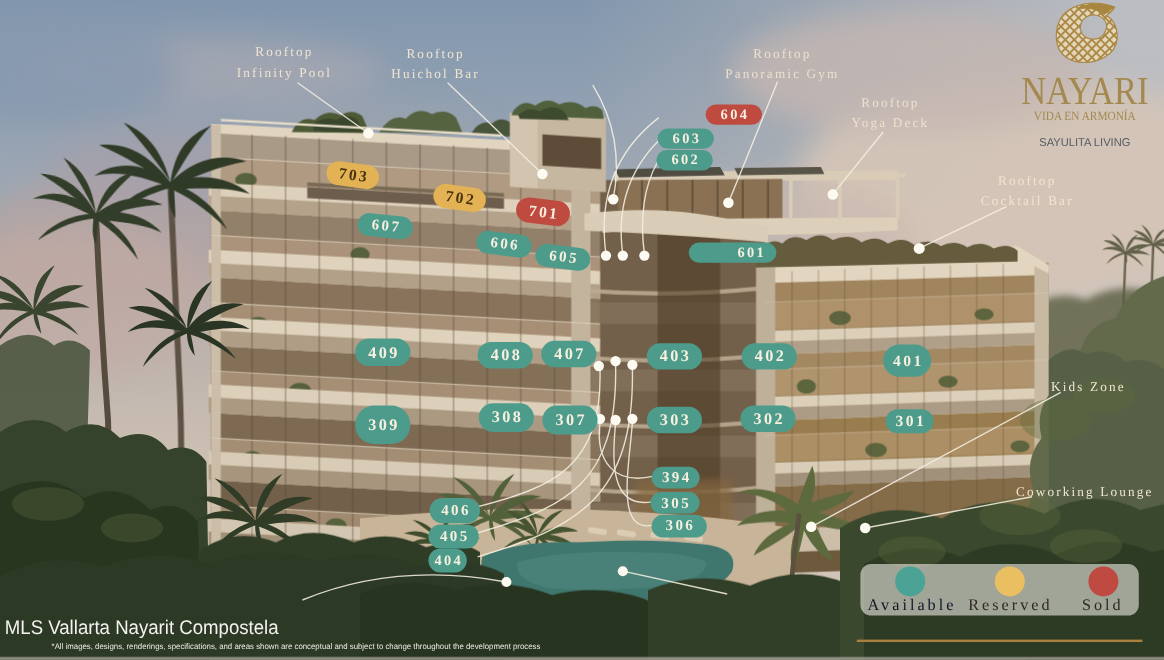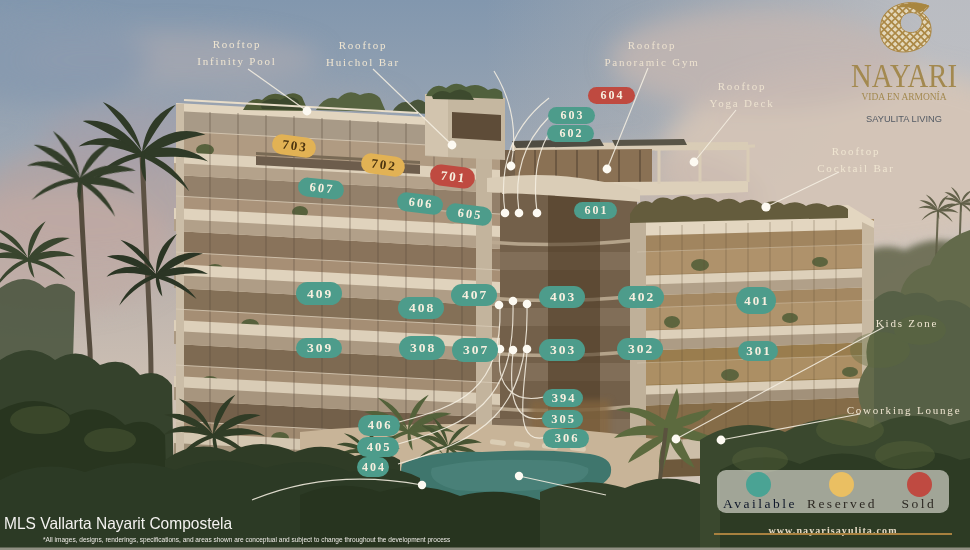--- a/index.html
+++ b/index.html
@@ -384,35 +384,35 @@
 <div class="pill teal" style="left:397px;top:194px;width:46px;height:19px;font-size:12.5px;transform:rotate(7deg)">606</div>
 
 <div class="pill teal" style="left:446px;top:205px;width:46px;height:19px;font-size:12.5px;transform:rotate(7deg)">605</div>
 
 <div class="pill red" style="left:548px;top:87px;width:47px;height:16.5px;font-size:12px;margin-left:40px;">604</div>
 
 <div class="pill teal" style="left:548px;top:107px;width:47px;height:16.5px;font-size:12px;">603</div>
 
 <div class="pill teal" style="left:547px;top:125px;width:47px;height:16.5px;font-size:12px;">602</div>
 
-<div class="pill teal" style="left:574px;top:202px;width:43px;height:16.5px;font-size:12px;">601</div>
+<div class="pill teal" style="left:574px;top:202px;width:43px;height:16.5px;font-size:12px;padding-left:30px;">601</div>
 
 <div class="pill teal" style="left:296px;top:282px;width:46px;height:23px;font-size:13.5px;">409</div>
 
-<div class="pill teal" style="left:398px;top:285px;width:46px;height:22px;font-size:13.5px;margin-top:12px;">408</div>
+<div class="pill teal" style="left:398px;top:285px;width:46px;height:22px;font-size:13.5px;">408</div>
 
 <div class="pill teal" style="left:451px;top:284px;width:46px;height:22px;font-size:13.5px;">407</div>
 
 <div class="pill teal" style="left:539px;top:286px;width:46px;height:22px;font-size:13.5px;">403</div>
 
 <div class="pill teal" style="left:618px;top:286px;width:46px;height:22px;font-size:13.5px;">402</div>
 
 <div class="pill teal" style="left:736px;top:287px;width:40px;height:27px;font-size:13px;">401</div>
 
-<div class="pill teal" style="left:296px;top:338px;width:46px;height:20px;font-size:13.5px;">309</div>
+<div class="pill teal" style="left:296px;top:338px;width:46px;height:32px;font-size:13.5px;">309</div>
 
 <div class="pill teal" style="left:399px;top:336px;width:46px;height:24px;font-size:13.5px;">308</div>
 
 <div class="pill teal" style="left:452px;top:338px;width:46px;height:24px;font-size:13.5px;">307</div>
 
 <div class="pill teal" style="left:539px;top:339px;width:46px;height:22px;font-size:13.5px;">303</div>
 
 <div class="pill teal" style="left:617px;top:338px;width:46px;height:22px;font-size:13.5px;">302</div>
 
 <div class="pill teal" style="left:738px;top:341px;width:40px;height:20px;font-size:13px;">301</div>
@@ -453,21 +453,20 @@
 <div style="position:absolute;left:829px;top:472px;width:25px;height:25px;border-radius:50%;background:#eabf62;"></div>
 
 <div style="position:absolute;left:907px;top:472px;width:25px;height:25px;border-radius:50%;background:#bf4a41;"></div>
 
 <div class="lbl" style="left:700px;top:496px;width:120px;font-size:13.5px;letter-spacing:2.5px;color:#0f172a;">Available</div>
 
 <div class="lbl" style="left:782px;top:496px;width:120px;font-size:13.5px;letter-spacing:2.5px;color:#2e2a24;">Reserved</div>
 
 <div class="lbl" style="left:859px;top:496px;width:120px;font-size:13.5px;letter-spacing:2.5px;color:#2e2a24;">Sold</div>
 
-<div class="lbl" style="left:753px;top:523px;width:160px;font-size:10px;font-weight:bold;letter-spacing:1.1px;color:#e5dbc6;">www.nayarisayulita.com</div>
 
 <div style="position:absolute;left:714px;top:533px;width:238px;height:2px;background:#a8813f;"></div>
 
 <svg style="position:absolute;left:840px;top:0px;" width="130" height="130" viewBox="0 0 130 130">
   <defs>
     <pattern id="lat" width="5.2" height="5.2" patternUnits="userSpaceOnUse" patternTransform="rotate(45)">
       <rect width="5.2" height="5.2" fill="#e3d7ba"></rect>
       <path d="M0,0 H5.2 M0,5.2 H5.2 M0,0 V5.2 M5.2,0 V5.2" stroke="#ab8845" stroke-width="1.6"></path>
     </pattern>
   </defs>

